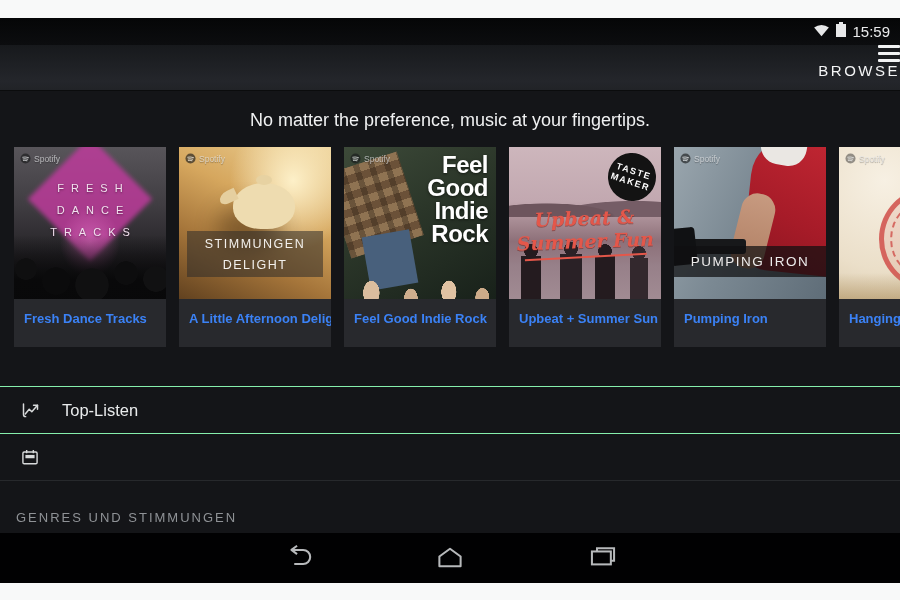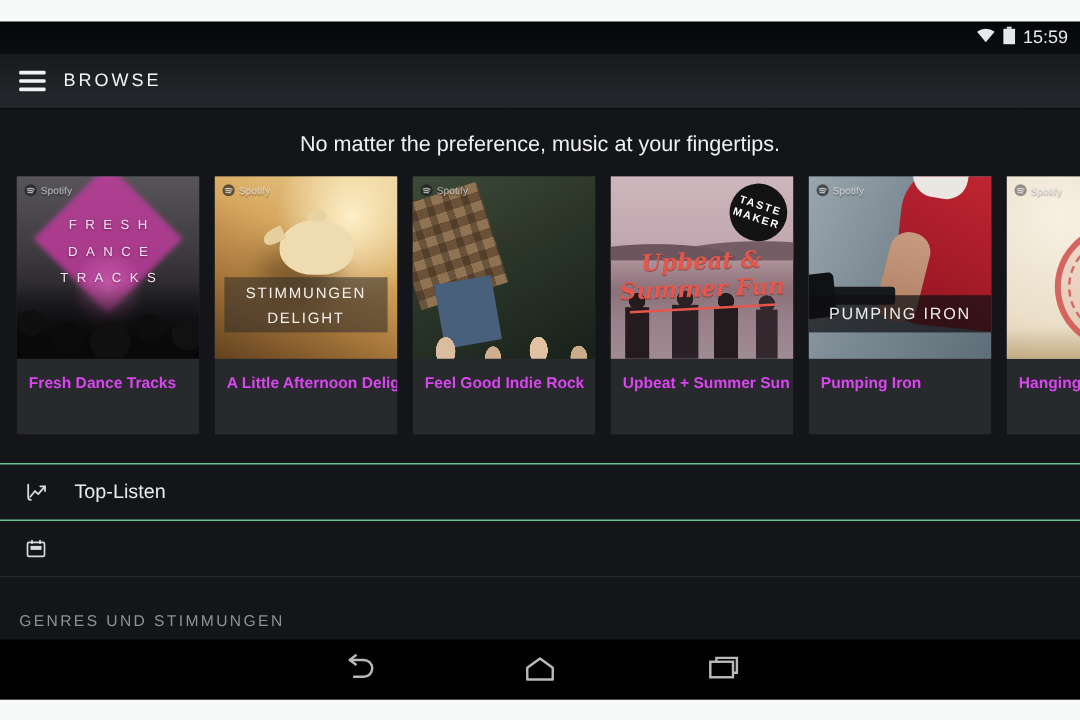--- a/index.html
+++ b/index.html
@@ -9,36 +9,36 @@
   .screen{position:absolute;left:0;top:18px;width:900px;height:565px;background:#141518;overflow:hidden;}
 
   
   .status-bar{position:absolute;top:0;left:0;right:0;height:27px;background:linear-gradient(180deg,#050607,#0c0d0f);}
   .status-cluster{position:absolute;right:10px;top:0;height:27px;display:flex;align-items:center;gap:6px;}
   .status-time{color:#e9eaeb;font-size:15px;}
 
   
   .app-bar{position:absolute;top:27px;left:0;right:0;height:46px;
            background:linear-gradient(180deg,#17191c,#24262b 80%,#212327);
-           border-bottom:1px solid #0b0c0d;display:flex;align-items:center;}
+           border-bottom:1px solid #0b0c0d;display:flex;align-items:flex-end;flex-direction:column;}
   .menu-btn{background:none;border:none;padding:0;margin:0 0 0 16px;width:22px;height:17px;
             display:flex;flex-direction:column;justify-content:space-between;cursor:pointer;}
   .menu-btn span{display:block;height:3px;border-radius:1px;background:#f2f3f4;}
   .app-title{margin:0 0 0 15px;font-size:15px;font-weight:400;letter-spacing:2.5px;color:#f4f5f6;}
 
   
   .content{position:absolute;top:73px;left:0;right:0;height:442px;background:#141518;}
   .headline{position:absolute;top:19px;left:0;right:0;margin:0;text-align:center;
             color:#f0f1f2;font-size:18px;font-weight:400;}
 
   
   .cards{position:absolute;left:14px;top:56px;display:flex;gap:13px;}
   .card{flex:0 0 152px;width:152px;background:#28292d;cursor:pointer;}
   .art{position:relative;width:152px;height:152px;overflow:hidden;}
-  .card-label{height:63px;padding:12px 10px 0;font-size:13px;font-weight:bold;color:#d946ef;
+  .card-label{height:48px;padding:12px 10px 0;font-size:13px;font-weight:bold;color:#3b82f6;
               white-space:nowrap;overflow:hidden;}
   .brand{position:absolute;top:6px;left:6px;display:flex;align-items:center;gap:3px;z-index:5;opacity:.8;}
   .brand-word{font-size:8.5px;color:rgba(228,229,231,0.85);text-shadow:0 1px 1px rgba(0,0,0,.4);}
 
   
   .a1{background:linear-gradient(180deg,#58555a 0%,#403d42 38%,#242226 72%,#151416 100%);}
   .a1 .diamond{position:absolute;left:32px;top:8px;width:88px;height:88px;transform:rotate(45deg);
                background:rgba(193,58,158,0.82);filter:blur(2px);}
   .a1 .glow{position:absolute;left:46px;top:60px;width:60px;height:70px;border-radius:50%;
             background:radial-gradient(closest-side,rgba(230,120,200,.55),transparent);}
@@ -244,20 +244,26 @@
                     <path d="M6 9.5 a14 10 0 0 1 12.5 .8"></path>
                     <path d="M6.7 13 a11 8 0 0 1 10 .7"></path>
                     <path d="M7.4 16.3 a8.5 6 0 0 1 7.8 .6"></path>
                   </g>
                 </svg>
               <span class="brand-word">Spotify</span>
             </div>
             <div class="plaid"></div>
             <div class="jeans"></div>
             <div class="hands"></div>
+            <div class="big">
+              <div>Feel</div>
+              <div>Good</div>
+              <div>Indie</div>
+              <div>Rock</div>
+            </div>
           </div>
           <div class="card-label">Feel Good Indie Rock</div>
         </div>
 
         <div class="card">
           <div class="art a4">
             <div class="hills"></div>
             <div class="people"></div>
             <div class="script">
               <div>Upbeat &amp;</div>

